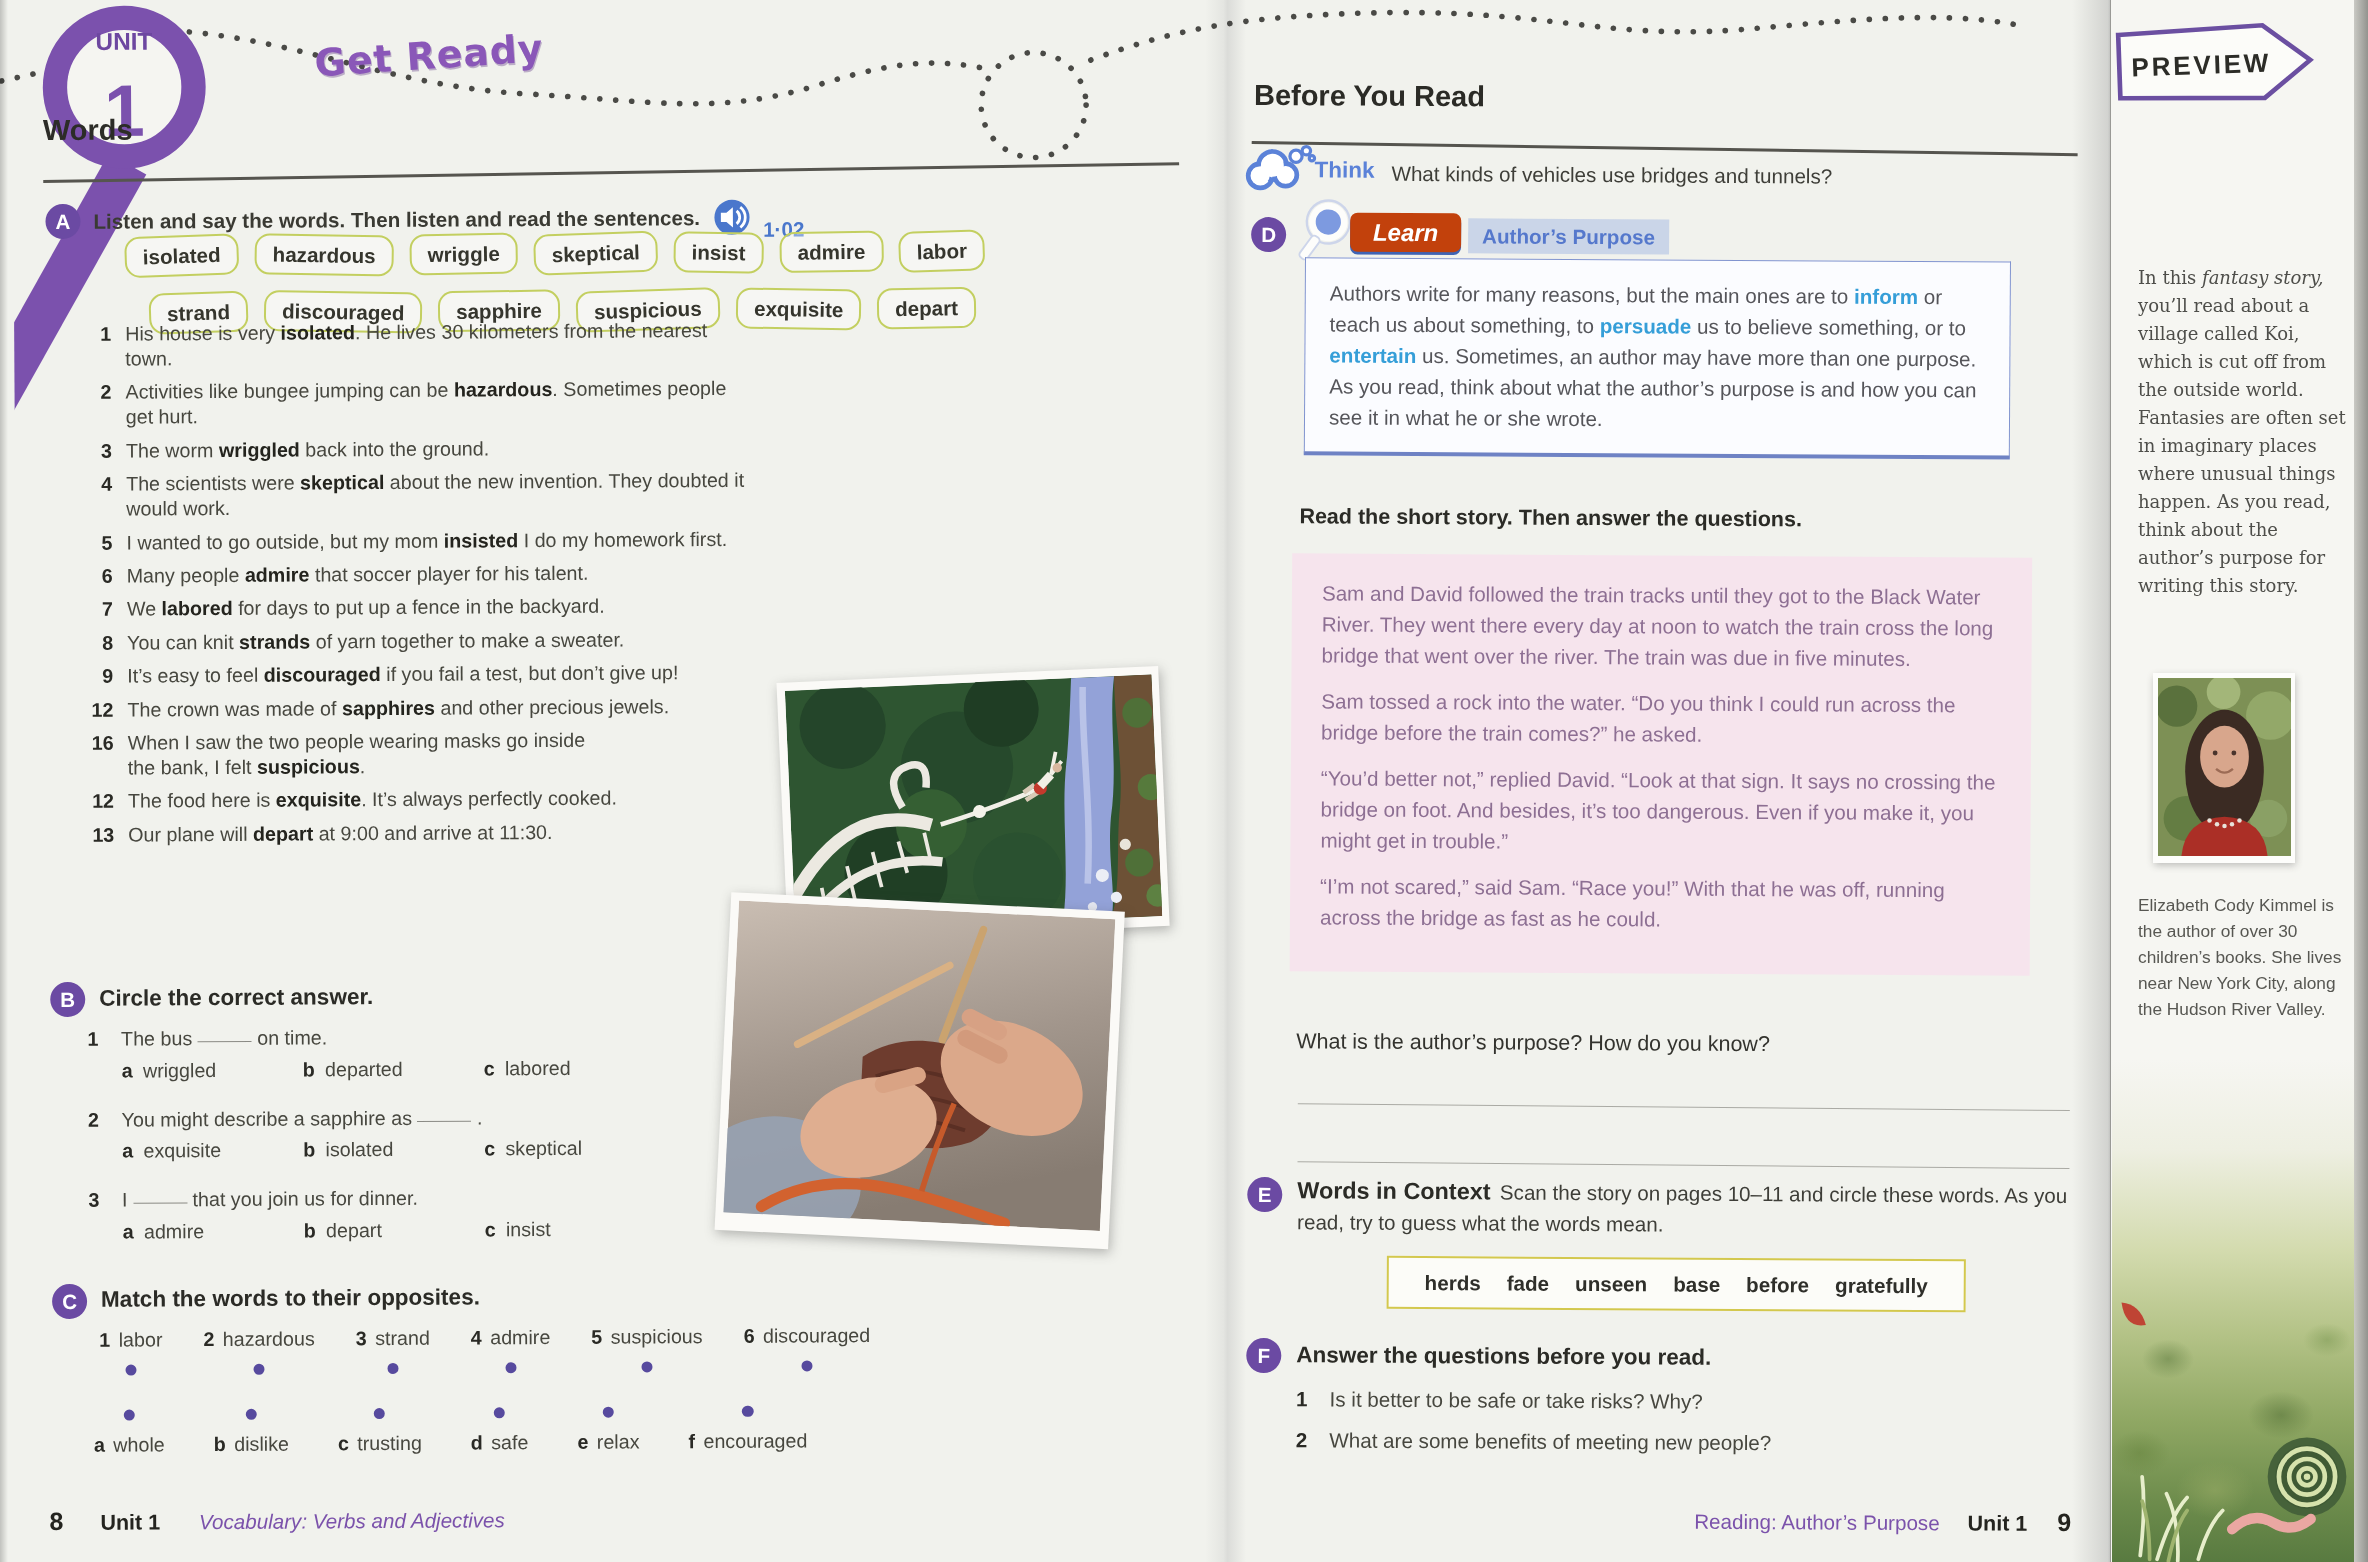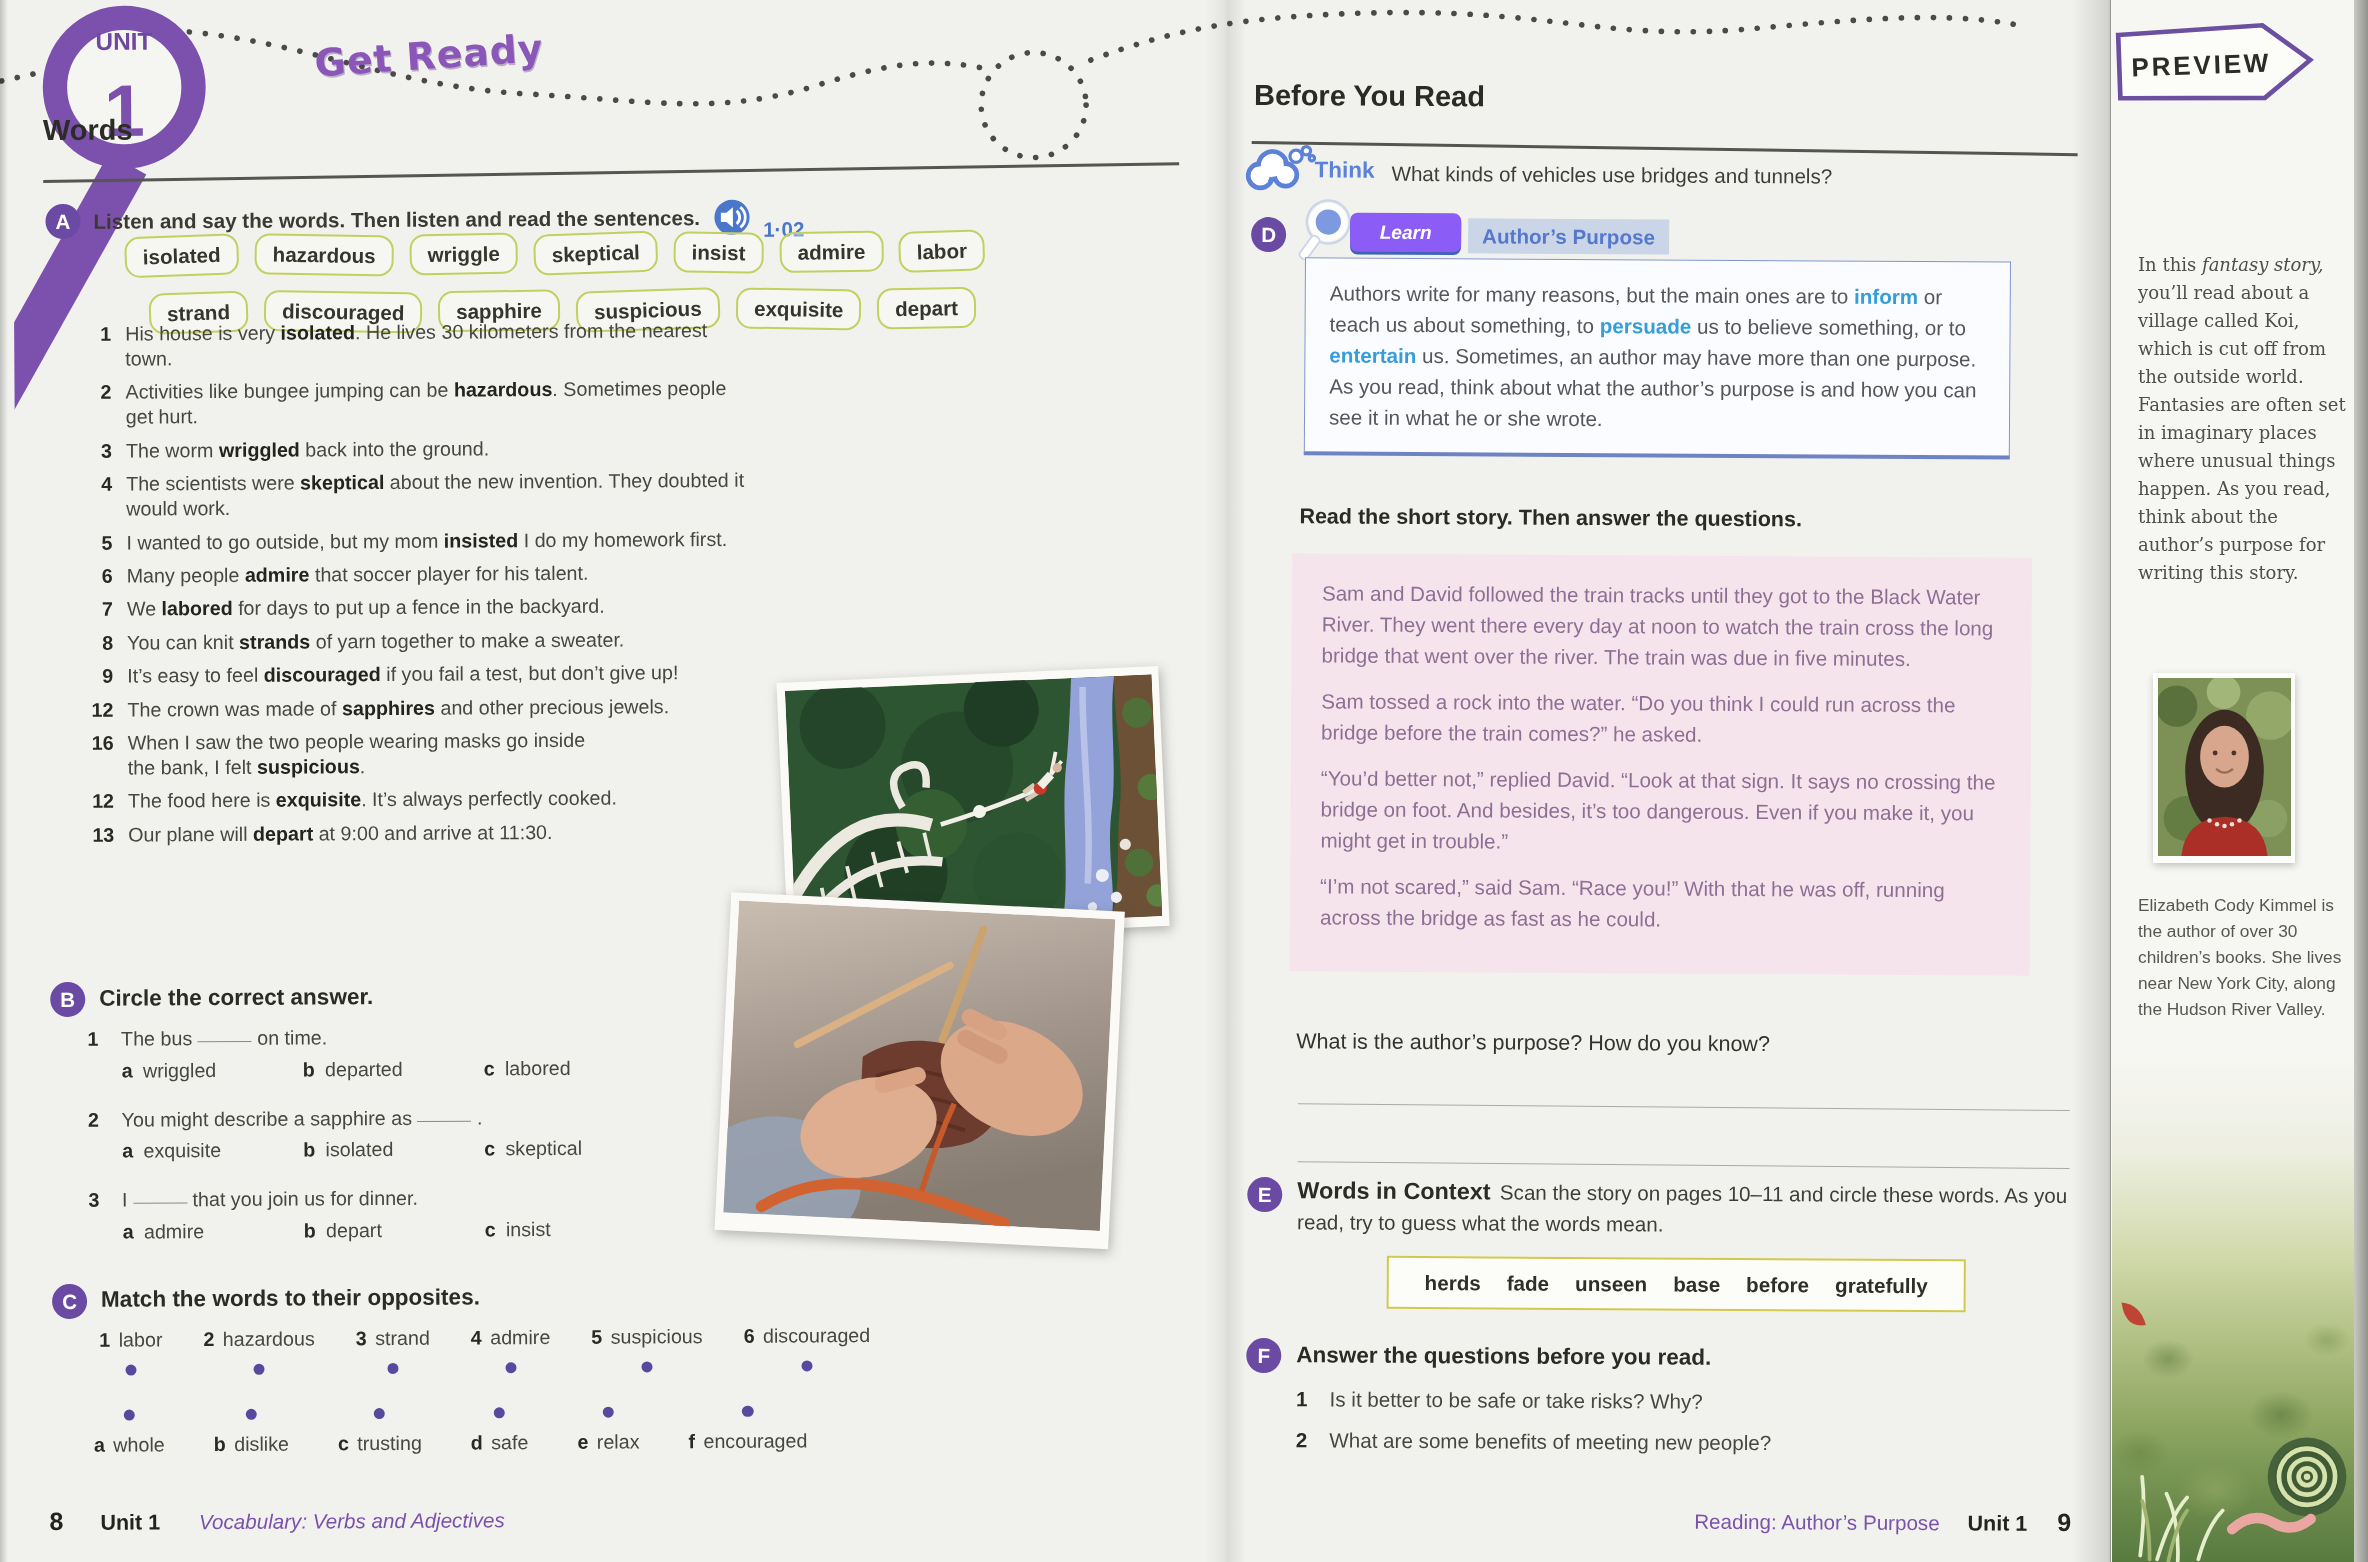--- a/index.html
+++ b/index.html
@@ -69,22 +69,22 @@
   #photo-knit{left:717px;top:907px;padding:8.4px 8.4px 15px 8.4px;transform:rotate(3.2deg);z-index:6;}
 
   
   #byr-heading{left:1254px;top:79px;font-size:29px;font-weight:bold;color:#2b2b26;}
   #byr-rule{left:1252px;top:141px;width:826px;height:2.8px;background:#55544e;transform:rotate(0.5deg);transform-origin:left;}
   #think-icon{left:1244px;top:142px;}
   #think-label{left:1315px;top:157px;font-size:22.5px;font-weight:bold;color:#5b82d8;}
   #think-q{left:1392px;top:161px;font-size:20.6px;color:#3e3e38;}
   #d-badge{left:1252px;top:217px;}
   #magnifier{left:1287px;top:195px;}
-  #learn-btn{left:1351px;top:212px;width:111px;height:39px;background:#8b5cf6;border-radius:7.5px;
-             color:#fff;font-size:19px;font-weight:bold;font-style:italic;display:flex;align-items:center;
+  #learn-btn{left:1351px;top:212px;width:111px;height:39px;background:#c2410c;border-radius:7.5px;
+             color:#fff;font-size:24px;font-weight:bold;font-style:italic;display:flex;align-items:center;
              justify-content:center;box-shadow:0 2.8px 0 #3f63b4;}
   #learn-topic{left:1469px;top:217px;background:rgba(155,178,226,.45);color:#5578cc;font-weight:bold;
                font-size:20.6px;padding:5.6px 14px;}
   #learn-box{left:1306px;top:257px;width:656px;border:1.9px solid #8194cf;border-bottom:4.7px solid #6e82c4;
              background:#fbfcff;padding:19px 24px;font-size:20.6px;line-height:31px;color:#55555a;}
   .kw{color:#359ed8;font-weight:bold;}
   #read-instr{left:1302px;top:504px;font-size:21.5px;font-weight:bold;color:#2b2b26;}
   #story-box{left:1295px;top:553px;width:680px;background:#f6e4ed;padding:24px 30px;
              font-size:20.6px;line-height:31px;color:#8d6f93;}
   #story-box p{margin:0 0 15px 0;}
@@ -106,21 +106,21 @@
   #footer-right{left:1593px;top:1503px;width:487px;display:flex;align-items:baseline;justify-content:flex-end;}
   #fr-topic{font-size:20.6px;color:#7b52ab;}
   #fr-unit{font-size:21.5px;font-weight:bold;color:#24241f;margin-left:28px;}
   #fr-page{font-size:25px;font-weight:bold;color:#24241f;margin-left:30px;}
 
   
   #sidebar{left:2110px;top:0;width:259px;height:1563px;background:#f6f6f2;border-left:1.9px solid #bdbdb7;}
   #preview-banner{left:2116px;top:24px;transform:rotate(-2deg);}
   #preview-title{left:2138px;top:126px;width:169px;font-family:"DejaVu Serif",serif;font-weight:bold;
                  font-size:25px;line-height:33px;color:#a4589f;}
-  #preview-intro{left:2138px;top:251px;width:208px;font-family:"DejaVu Serif",serif;font-size:18px;
+  #preview-intro{left:2138px;top:264px;width:208px;font-family:"DejaVu Serif",serif;font-size:18px;
                  line-height:28px;color:#4e4e4a;}
   #author-photo{left:2153px;top:673px;background:#fdfdfb;padding:4.7px;box-shadow:0.9px 2.8px 7.5px rgba(50,50,50,.3);}
   #author-caption{left:2138px;top:892px;width:210px;font-size:17.3px;line-height:26px;color:#575752;}
   #nature{left:2112px;top:1059px;width:257px;height:504px;
     background:
       radial-gradient(37px 28px at 56px 300px, rgba(90,120,60,.5), transparent 70%),
       radial-gradient(47px 34px at 169px 356px, rgba(70,100,45,.45), transparent 70%),
       radial-gradient(56px 41px at 103px 431px, rgba(150,170,100,.6), transparent 70%),
       radial-gradient(34px 24px at 215px 281px, rgba(120,150,80,.5), transparent 70%),
       radial-gradient(43px 32px at 28px 394px, rgba(100,130,60,.5), transparent 70%),

